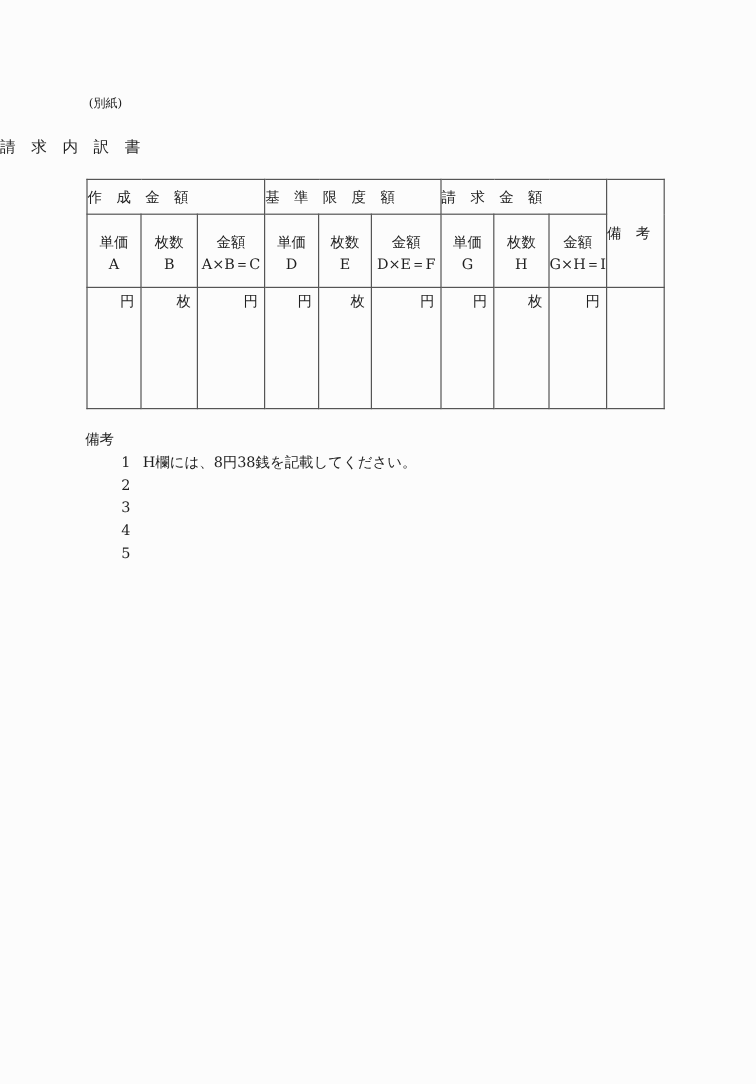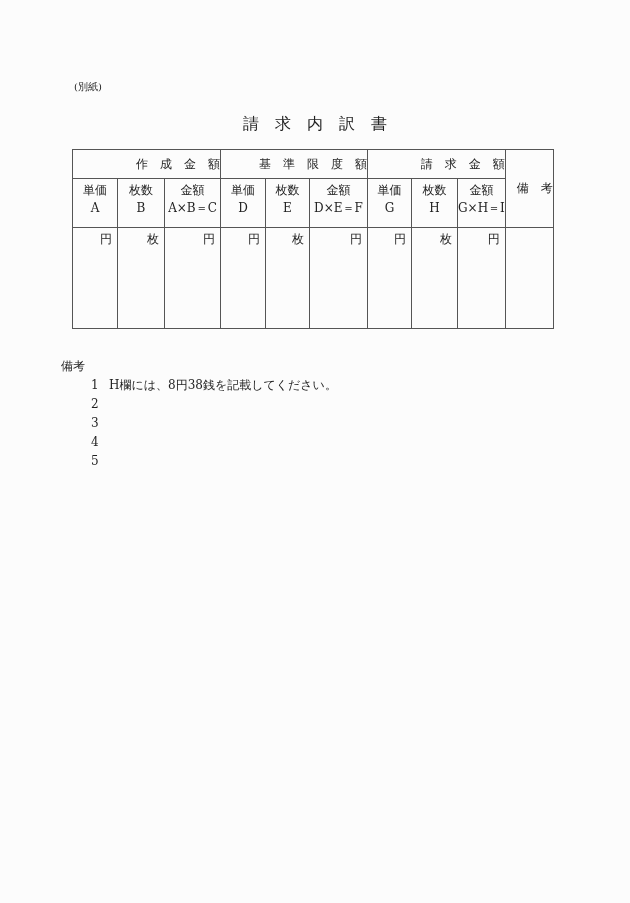--- a/index.html
+++ b/index.html
@@ -20,50 +20,50 @@
     left: 74px;
     top: 80px;
     font-size: 10px;
     line-height: 13px;
   }
   .doc-title {
     position: absolute;
     left: 0;
     top: 116px;
     width: 630px;
-    text-align: center;
-    font-size: 16px;
+    text-align: left;
+    font-size: 13px;
     line-height: 15px;
   }
   table.breakdown {
     position: absolute;
     left: 72px;
     top: 149px;
     border-collapse: collapse;
     table-layout: fixed;
     border: 1.5px solid #454545;
   }
   table.breakdown th,
   table.breakdown td {
     border: 1px solid #555555;
     font-weight: normal;
     padding: 0;
     font-size: 12px;
   }
   tr.group-row th {
     height: 28px;
-    text-align: right;
+    text-align: left;
     vertical-align: middle;
     white-space: nowrap;
   }
   tr.sub-row th {
     height: 46px;
     text-align: center;
     vertical-align: top;
-    padding-top: 2px;
+    padding-top: 14px;
   }
   tr.sub-row th .h-label,
   tr.sub-row th .h-code {
     display: block;
     line-height: 18px;
     white-space: nowrap;
   }
   th.remarks-head {
     text-align: center;
     vertical-align: middle;
@@ -73,21 +73,21 @@
     height: 96px;
     vertical-align: top;
     text-align: right;
     padding: 4px 5px 0 0;
   }
   tr.body-row td .unit {
     line-height: 13px;
   }
   .notes {
     position: absolute;
-    left: 61px;
+    left: 71px;
     top: 357px;
     font-size: 12px;
   }
   .notes-heading {
     line-height: 19px;
   }
   .note-item {
     display: flex;
     line-height: 19px;
   }

